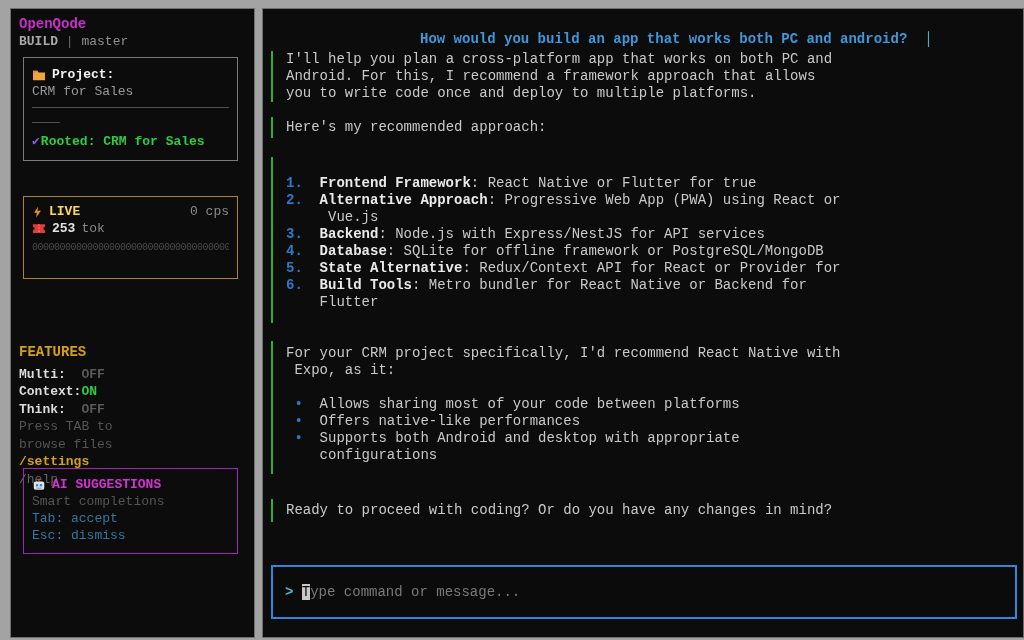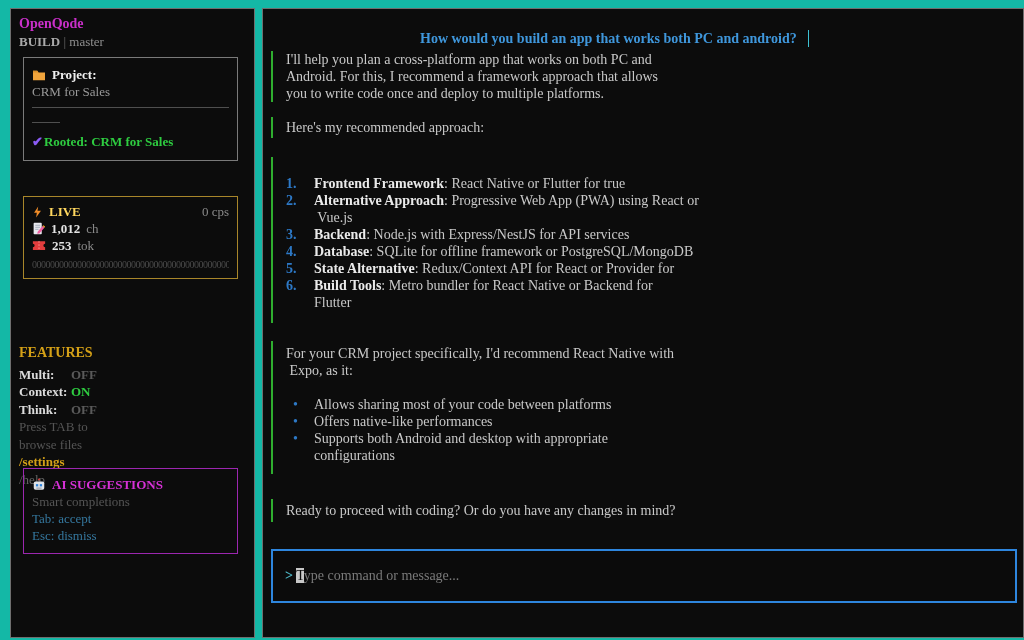--- a/index.html
+++ b/index.html
@@ -1,17 +1,17 @@
 <!DOCTYPE html>
 <html><head>
 <meta charset="utf-8">
 <style>
   html,body{margin:0;padding:0;background:#0a0a0a;}
-  #screen{position:relative;width:1024px;height:640px;background:#14b8a6;overflow:hidden;
-          font-family:Liberation Serif, serif;color:#c9c9c9;}
+  #screen{position:relative;width:1024px;height:640px;background:#a3a3a3;overflow:hidden;
+          font-family:Liberation Mono, monospace;color:#c9c9c9;}
   .panel{position:absolute;background:#0c0c0c;border:1px solid #6f6f6f;}
   #sidebar{left:10px;top:8px;width:243px;height:628px;}
   #chat{left:262px;top:8px;width:760px;height:628px;}
   
   .sb-inner{position:absolute;left:8px;top:6px;right:6px;}
   .appname{color:#c92fc9;font-weight:bold;font-size:14px;line-height:18px;}
   .modeline{font-size:13px;line-height:18px;color:#a9a9a9;font-weight:bold;}
   .modeline .sep{color:#6a6a6a;font-weight:normal;}
   .modeline .branch{color:#8f8f8f;font-weight:normal;}
   .sb-box{position:absolute;border:1px solid #7a7a7a;left:12px;width:215px;box-sizing:border-box;padding:8px;font-size:13px;line-height:17px;}
@@ -46,21 +46,21 @@
   .qcursor{color:#3ec6d8;font-weight:normal;}
   .msg{position:absolute;left:8px;border-left:2px solid #2fae2f;padding-left:13px;font-size:14px;line-height:17px;}
   .ln{white-space:pre;}
   .blank{height:17px;}
   .num{display:inline-block;width:4ch;color:#2d79c7;font-weight:bold;}
   .b{font-weight:bold;color:#eaeaea;}
   .cont{padding-left:4ch;white-space:pre;}
   .bul-row{padding-left:1ch;}
   .bullet{display:inline-block;width:3ch;color:#2d79c7;}
   .bul-cont{padding-left:4ch;}
-  #input-box{position:absolute;left:8px;top:540px;width:746px;height:54px;box-sizing:border-box;
+  #input-box{position:absolute;left:8px;top:556px;width:746px;height:54px;box-sizing:border-box;
              border:2px solid #2e86de;background:#0b0b0b;}
   .prompt-line{position:absolute;left:12px;top:17px;font-size:14px;white-space:pre;}
   .prompt{color:#4db8c8;font-weight:bold;}
   .cursor-block{background:#c8c8c8;color:#0b0b0b;}
   .placeholder{color:#7a7a7a;}
   svg{display:block;}
 </style>
 </head>
 <body>
 
@@ -90,32 +90,20 @@
 
     <div class="sb-box" id="live-box">
       <div class="row">
         <span>
           <svg viewBox="0 0 16 16" width="11" height="14">
               <path d="M9 0 L3 9 h4 L6 16 L13 6 H8 z" fill="#f08c28"></path>
             </svg>
         </span>
         <span class="live-title">LIVE</span>
         <span class="cps">0 cps</span>
-      </div>
-      <div class="row">
-        <span>
-          <svg viewBox="0 0 16 16" width="13" height="13">
-              <rect x="2" y="1" width="10" height="14" rx="1" fill="#e8e8ee"></rect>
-              <path d="M4 4h6M4 6.5h6M4 9h4" stroke="#97a3b4" stroke-width="1"></path>
-              <path d="M7 12 L13 5 l2.2 2 L9 14 l-2.6.6 z" fill="#ef5fa0"></path>
-              <path d="M13 5 l2.2 2 1-1.2 -2.2-1.9 z" fill="#f5a623"></path>
-            </svg>
-        </span>
-        <span class="stat-num">1,012</span>
-        <span class="stat-unit">ch</span>
       </div>
       <div class="row">
         <span>
           <svg viewBox="0 0 16 12" width="14" height="11">
               <path d="M1 1 h14 v3 a2 2 0 0 0 0 4 v3 H1 V8 a2 2 0 0 0 0 -4 z" fill="#e23d3d"></path>
               <path d="M8 1 v10" stroke="#ff9a9a" stroke-width="1" stroke-dasharray="1.8 1.8"></path>
             </svg>
         </span>
         <span class="stat-num">253</span>
         <span class="stat-unit">tok</span>

